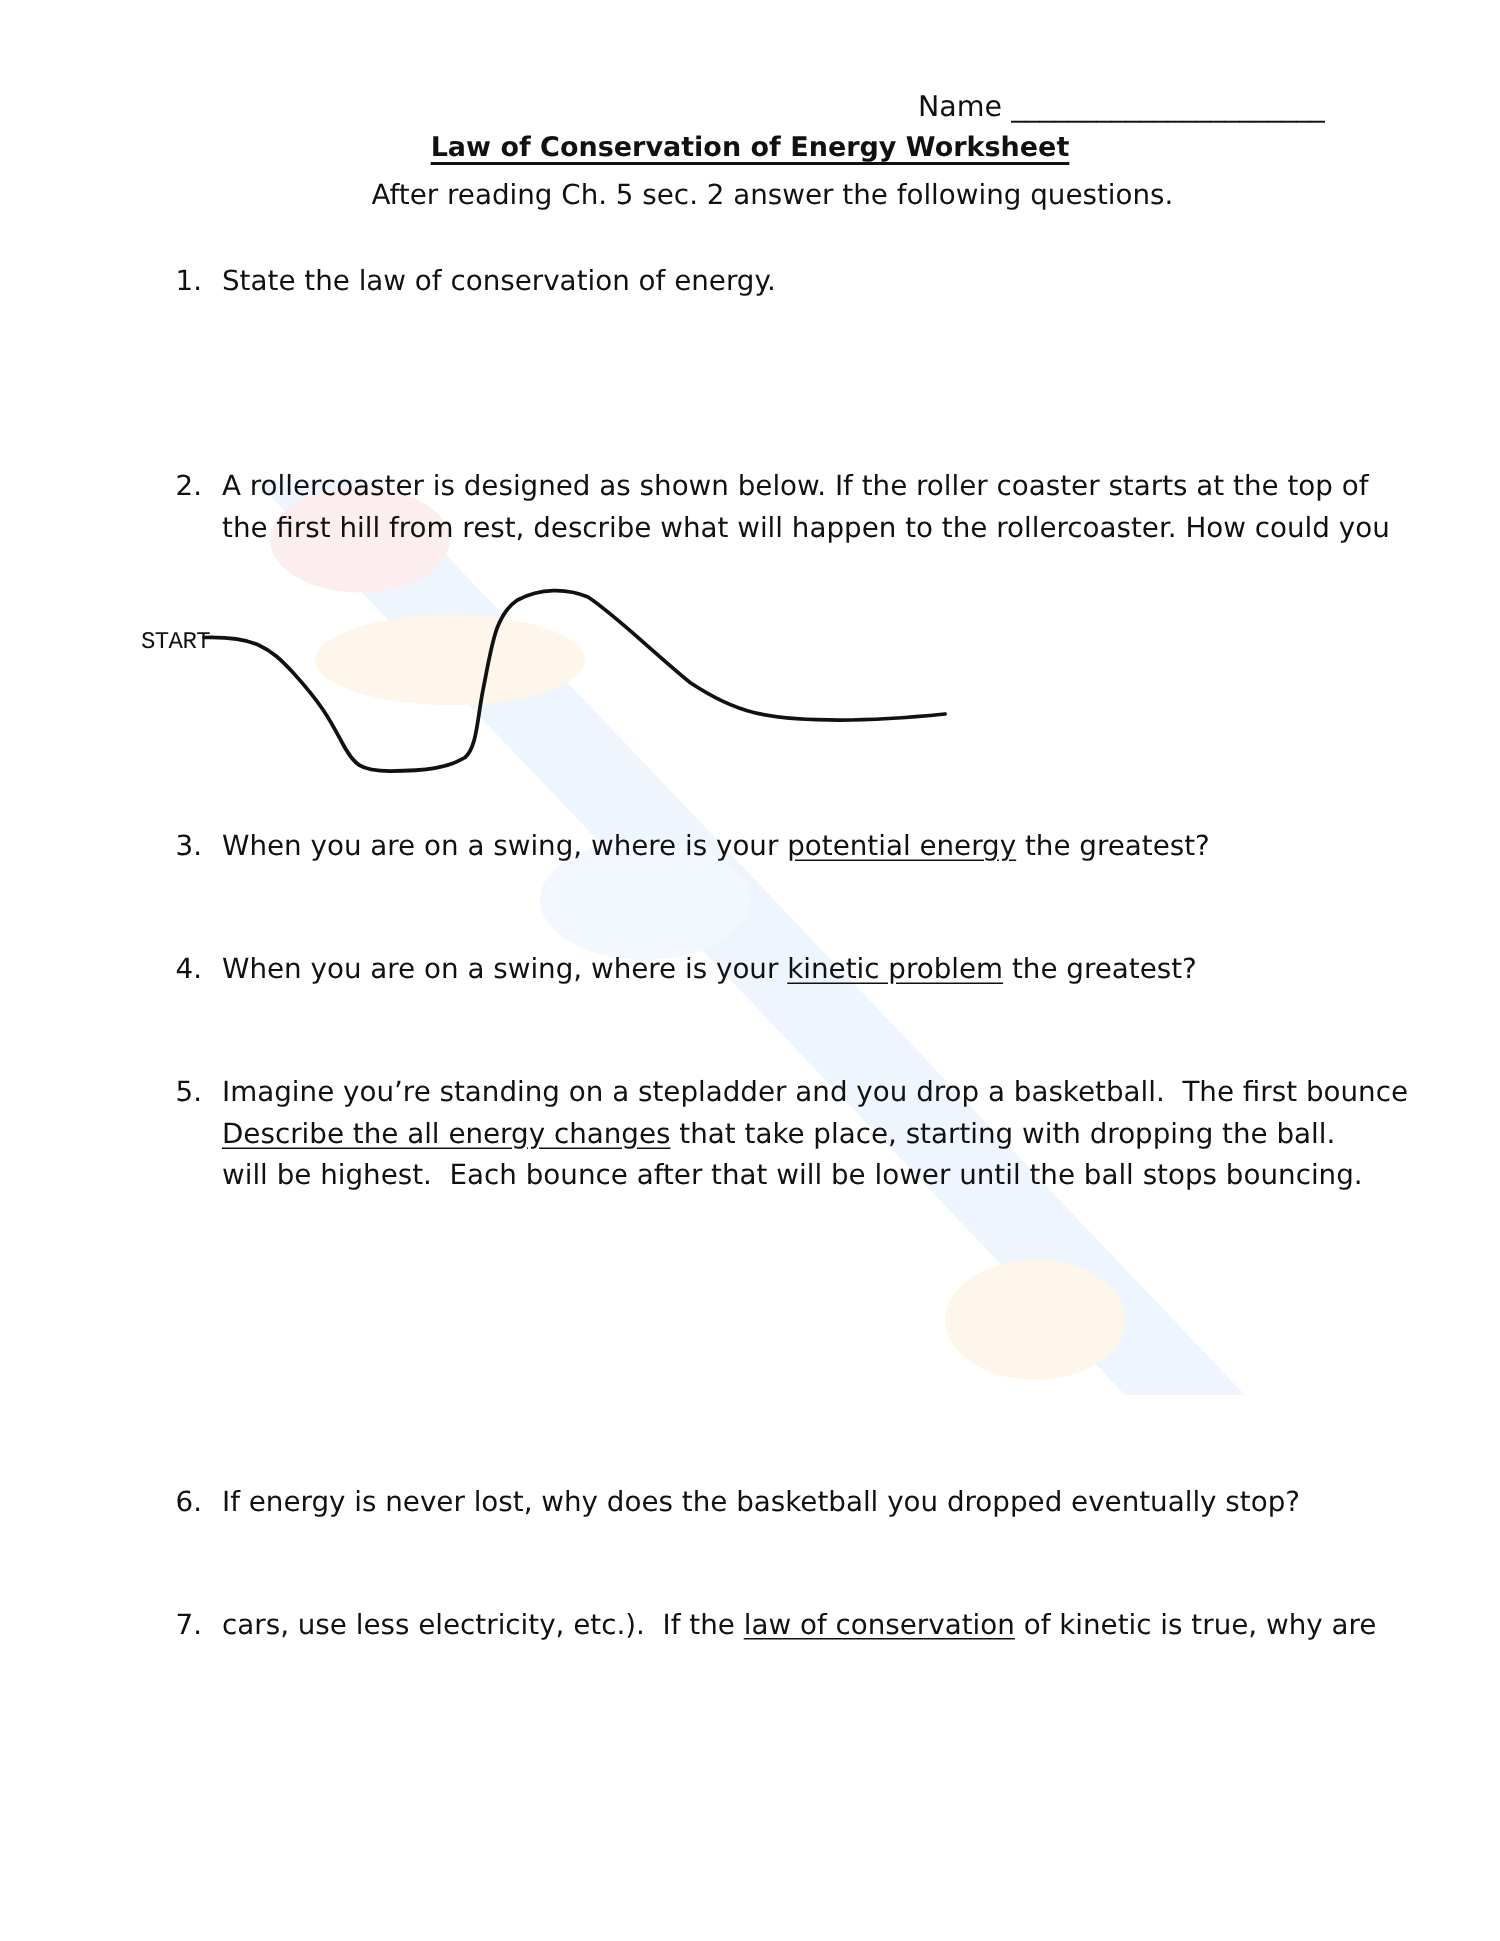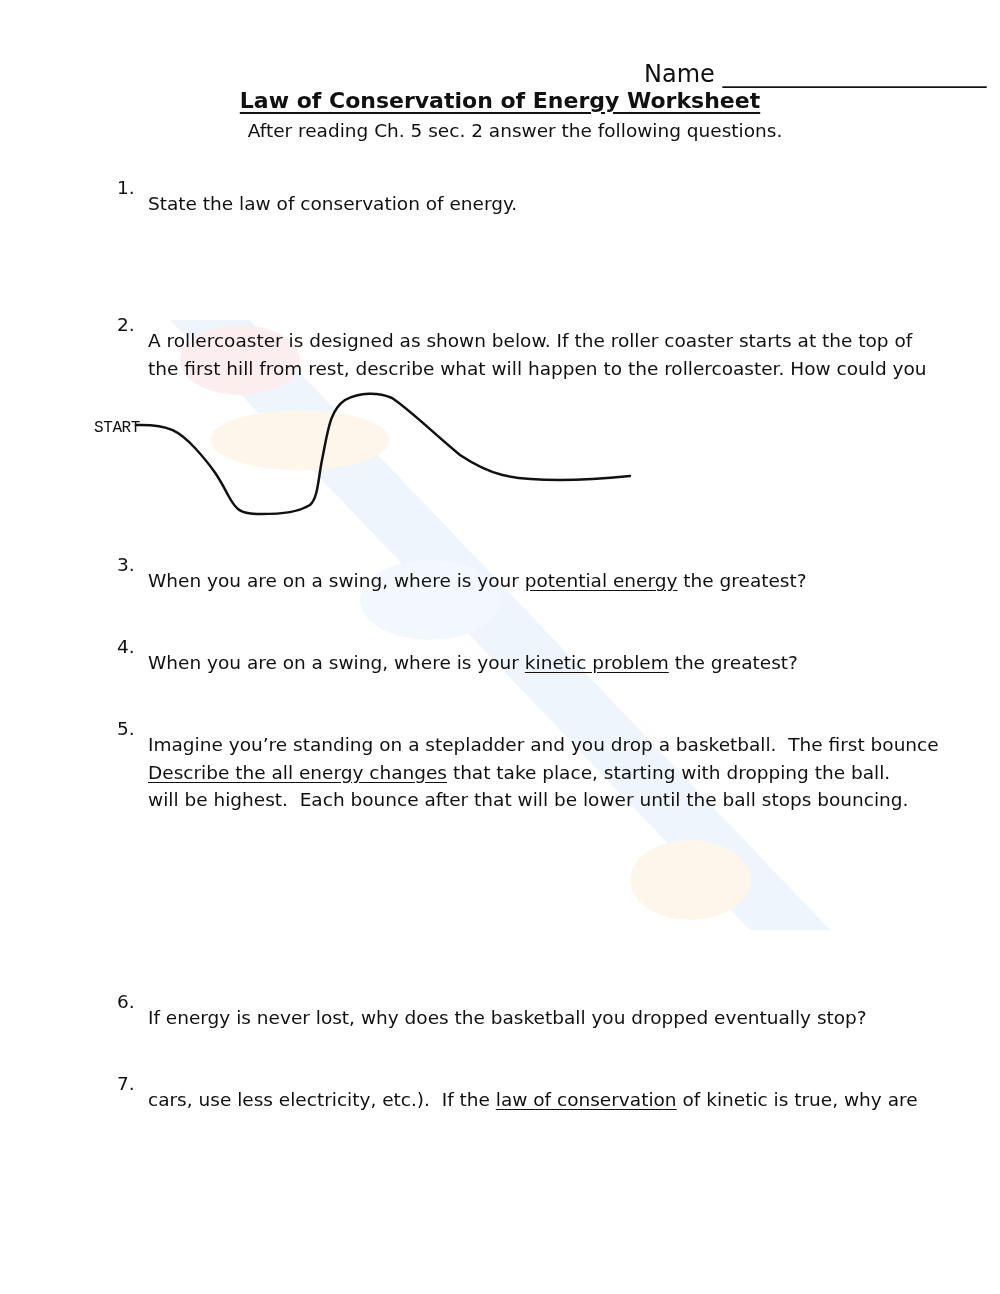--- a/index.html
+++ b/index.html
@@ -2,27 +2,27 @@
 <html><head>
 <meta charset="utf-8">
 <style>
   html, body { margin: 0; padding: 0; }
   body {
     width: 1000px; height: 1294px; background: #ffffff; position: relative; overflow: hidden;
     font-family: "DejaVu Sans", sans-serif; color: #111;
   }
   .watermark { position: absolute; left: 130px; top: 280px; width: 760px; height: 700px; pointer-events: none; opacity: 0.35; }
   .abs { position: absolute; white-space: nowrap; }
-  .name-line { left: 644px; top: 60px; font-size: 24px; }
-  .title { left: 0; width: 1000px; text-align: center; top: 88px; font-size: 22px; font-weight: bold; }
+  .name-line { left: 612px; top: 60px; font-size: 19px; }
+  .title { left: 0; width: 1000px; text-align: center; top: 88px; font-size: 18px; font-weight: bold; }
   .title span { text-decoration: underline; text-decoration-thickness: 2px; text-underline-offset: 4px; }
   .subtitle { left: 0; width: 1030px; text-align: center; top: 120px; font-size: 18.5px; }
   .q { position: absolute; left: 117px; font-size: 18.5px; line-height: 27.5px; }
   .q .num { position: absolute; left: 0; }
-  .q .body { position: absolute; left: 31px; white-space: nowrap; margin-top: 16px; }
+  .q .body { position: absolute; left: 31px; white-space: nowrap; }
   .u { text-decoration: underline; text-underline-offset: 3px; }
   .start-label { left: 94px; top: 419px; font-family: Liberation Mono, monospace; font-size: 16px; letter-spacing: -0.4px; }
   .coaster { position: absolute; left: 0; top: 0; }
 </style>
 </head>
 <body>
 
 <svg class="watermark" viewBox="0 0 760 700">
   <path d="M40 40 L120 40 L700 650 L620 650 Z" fill="#cfe3f7"></path>
   <ellipse cx="110" cy="80" rx="60" ry="35" fill="#f9d0d4"></ellipse>

